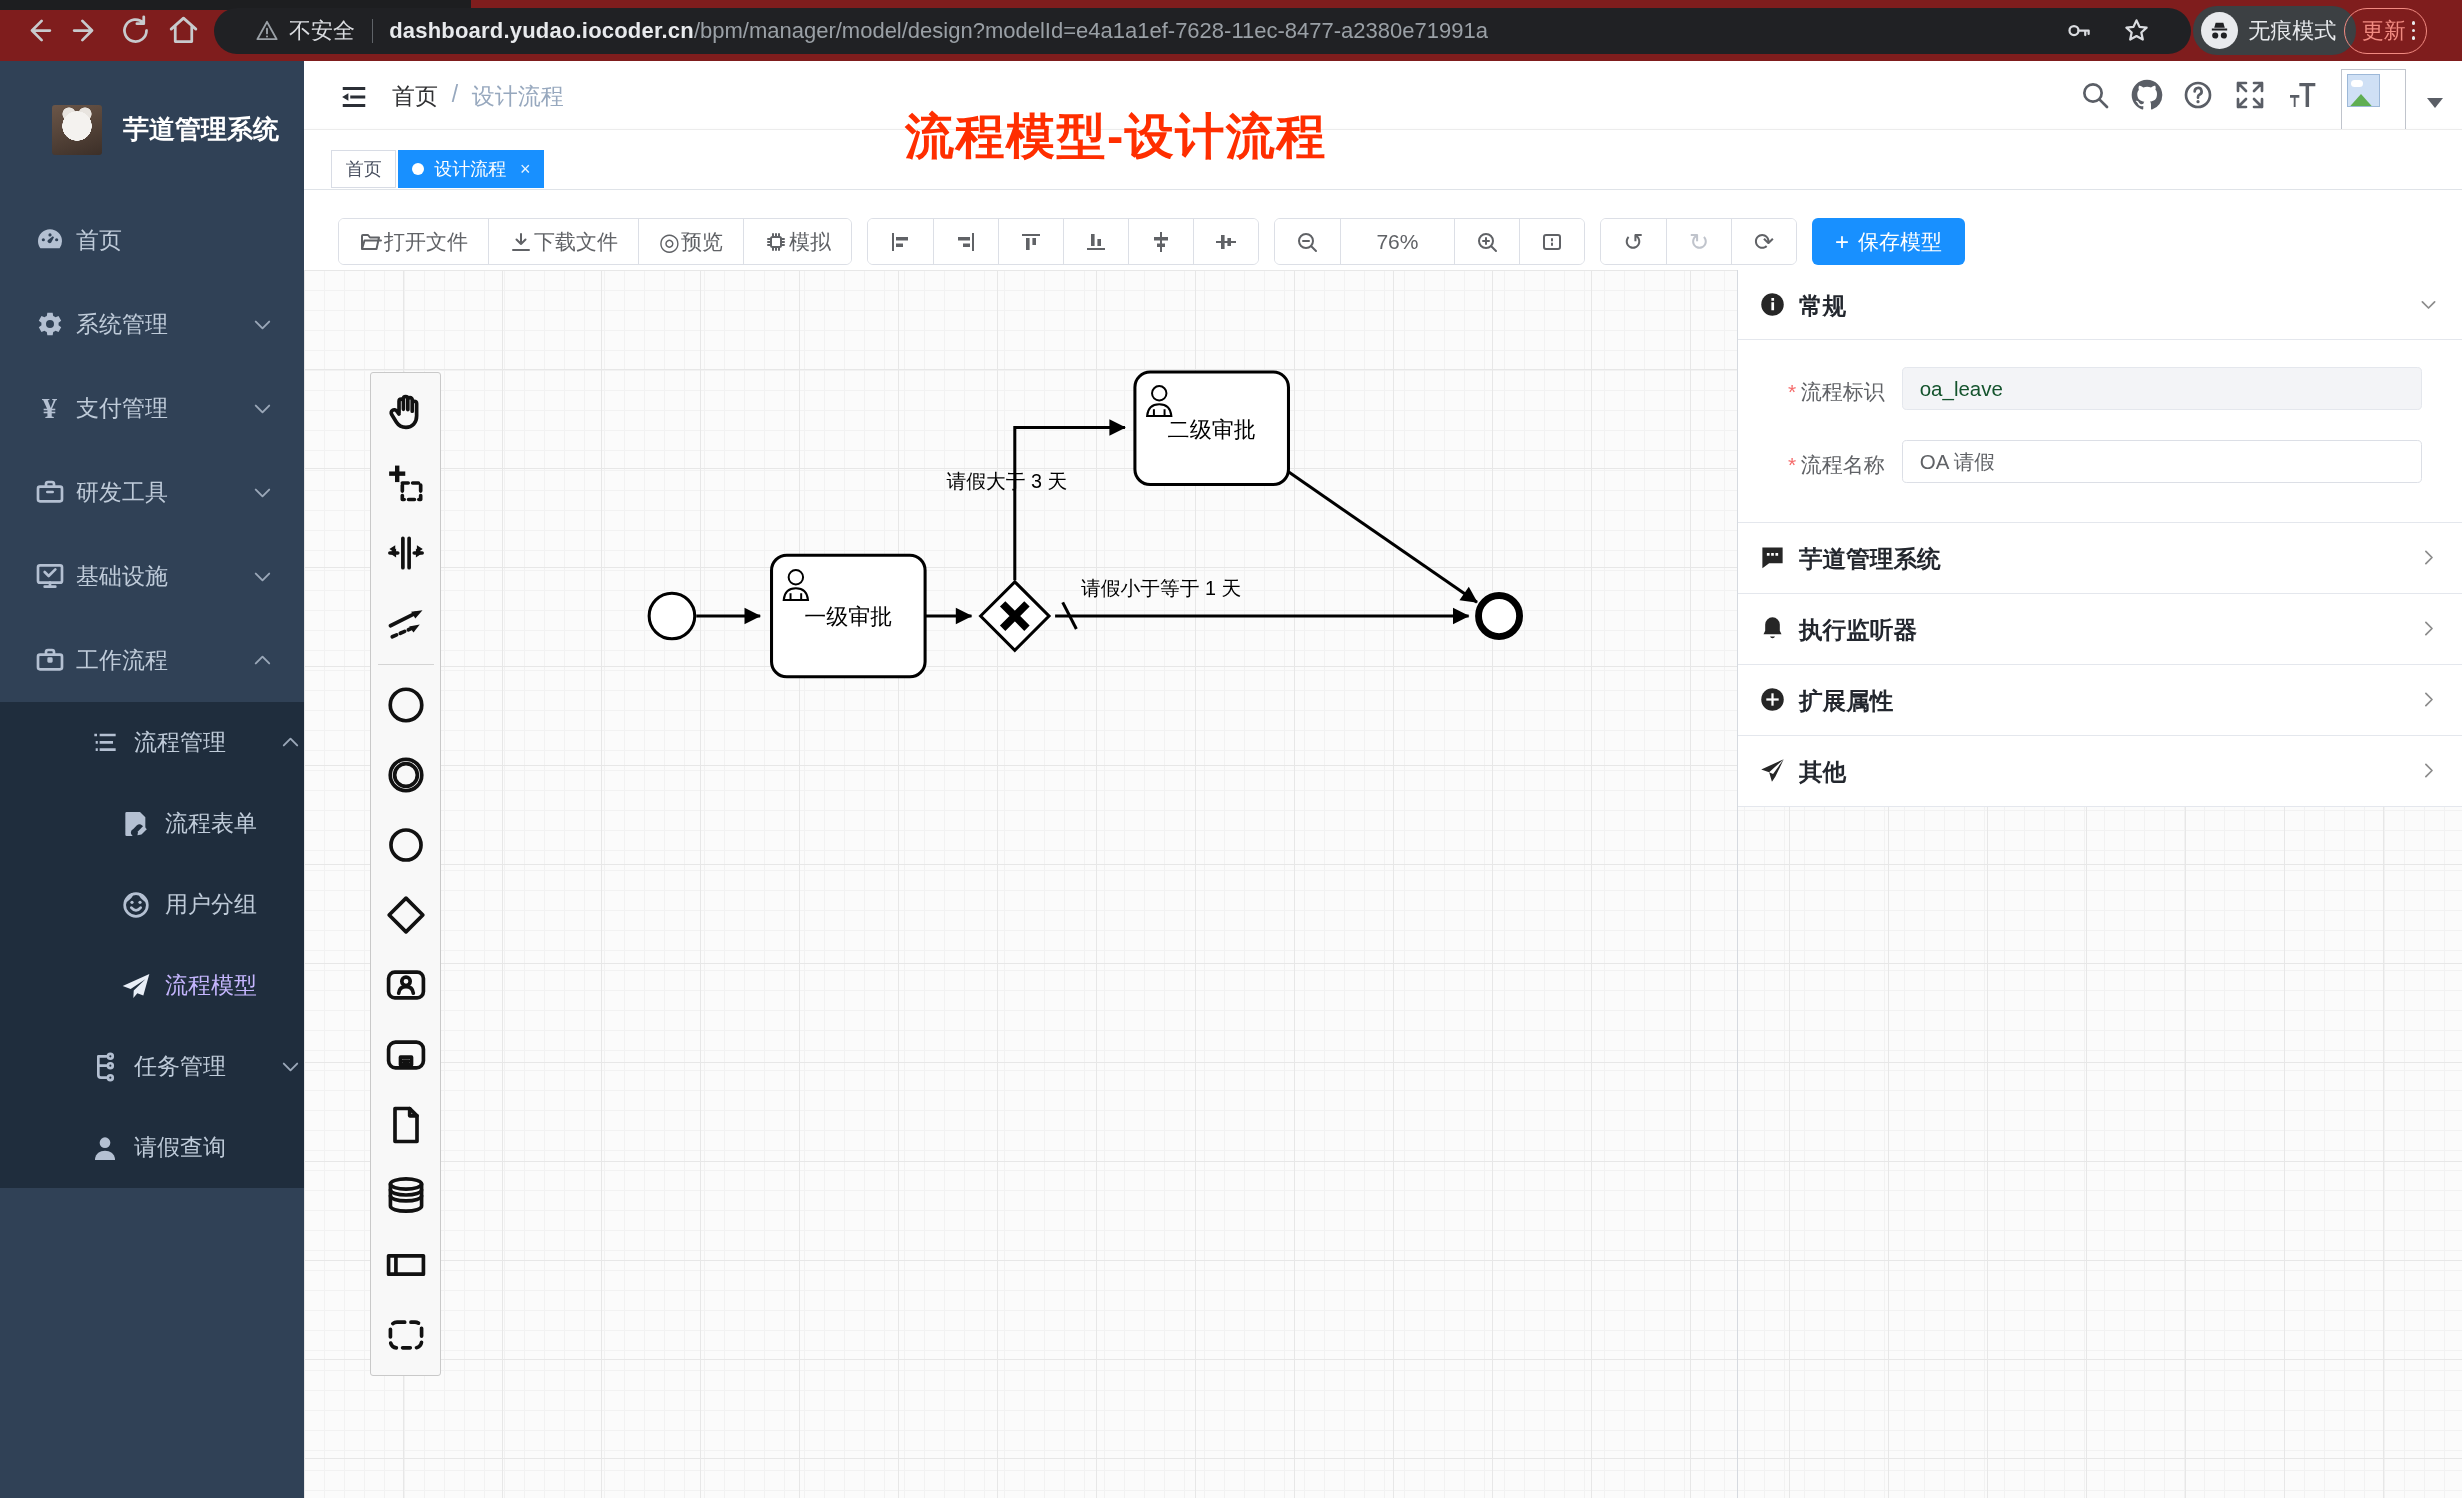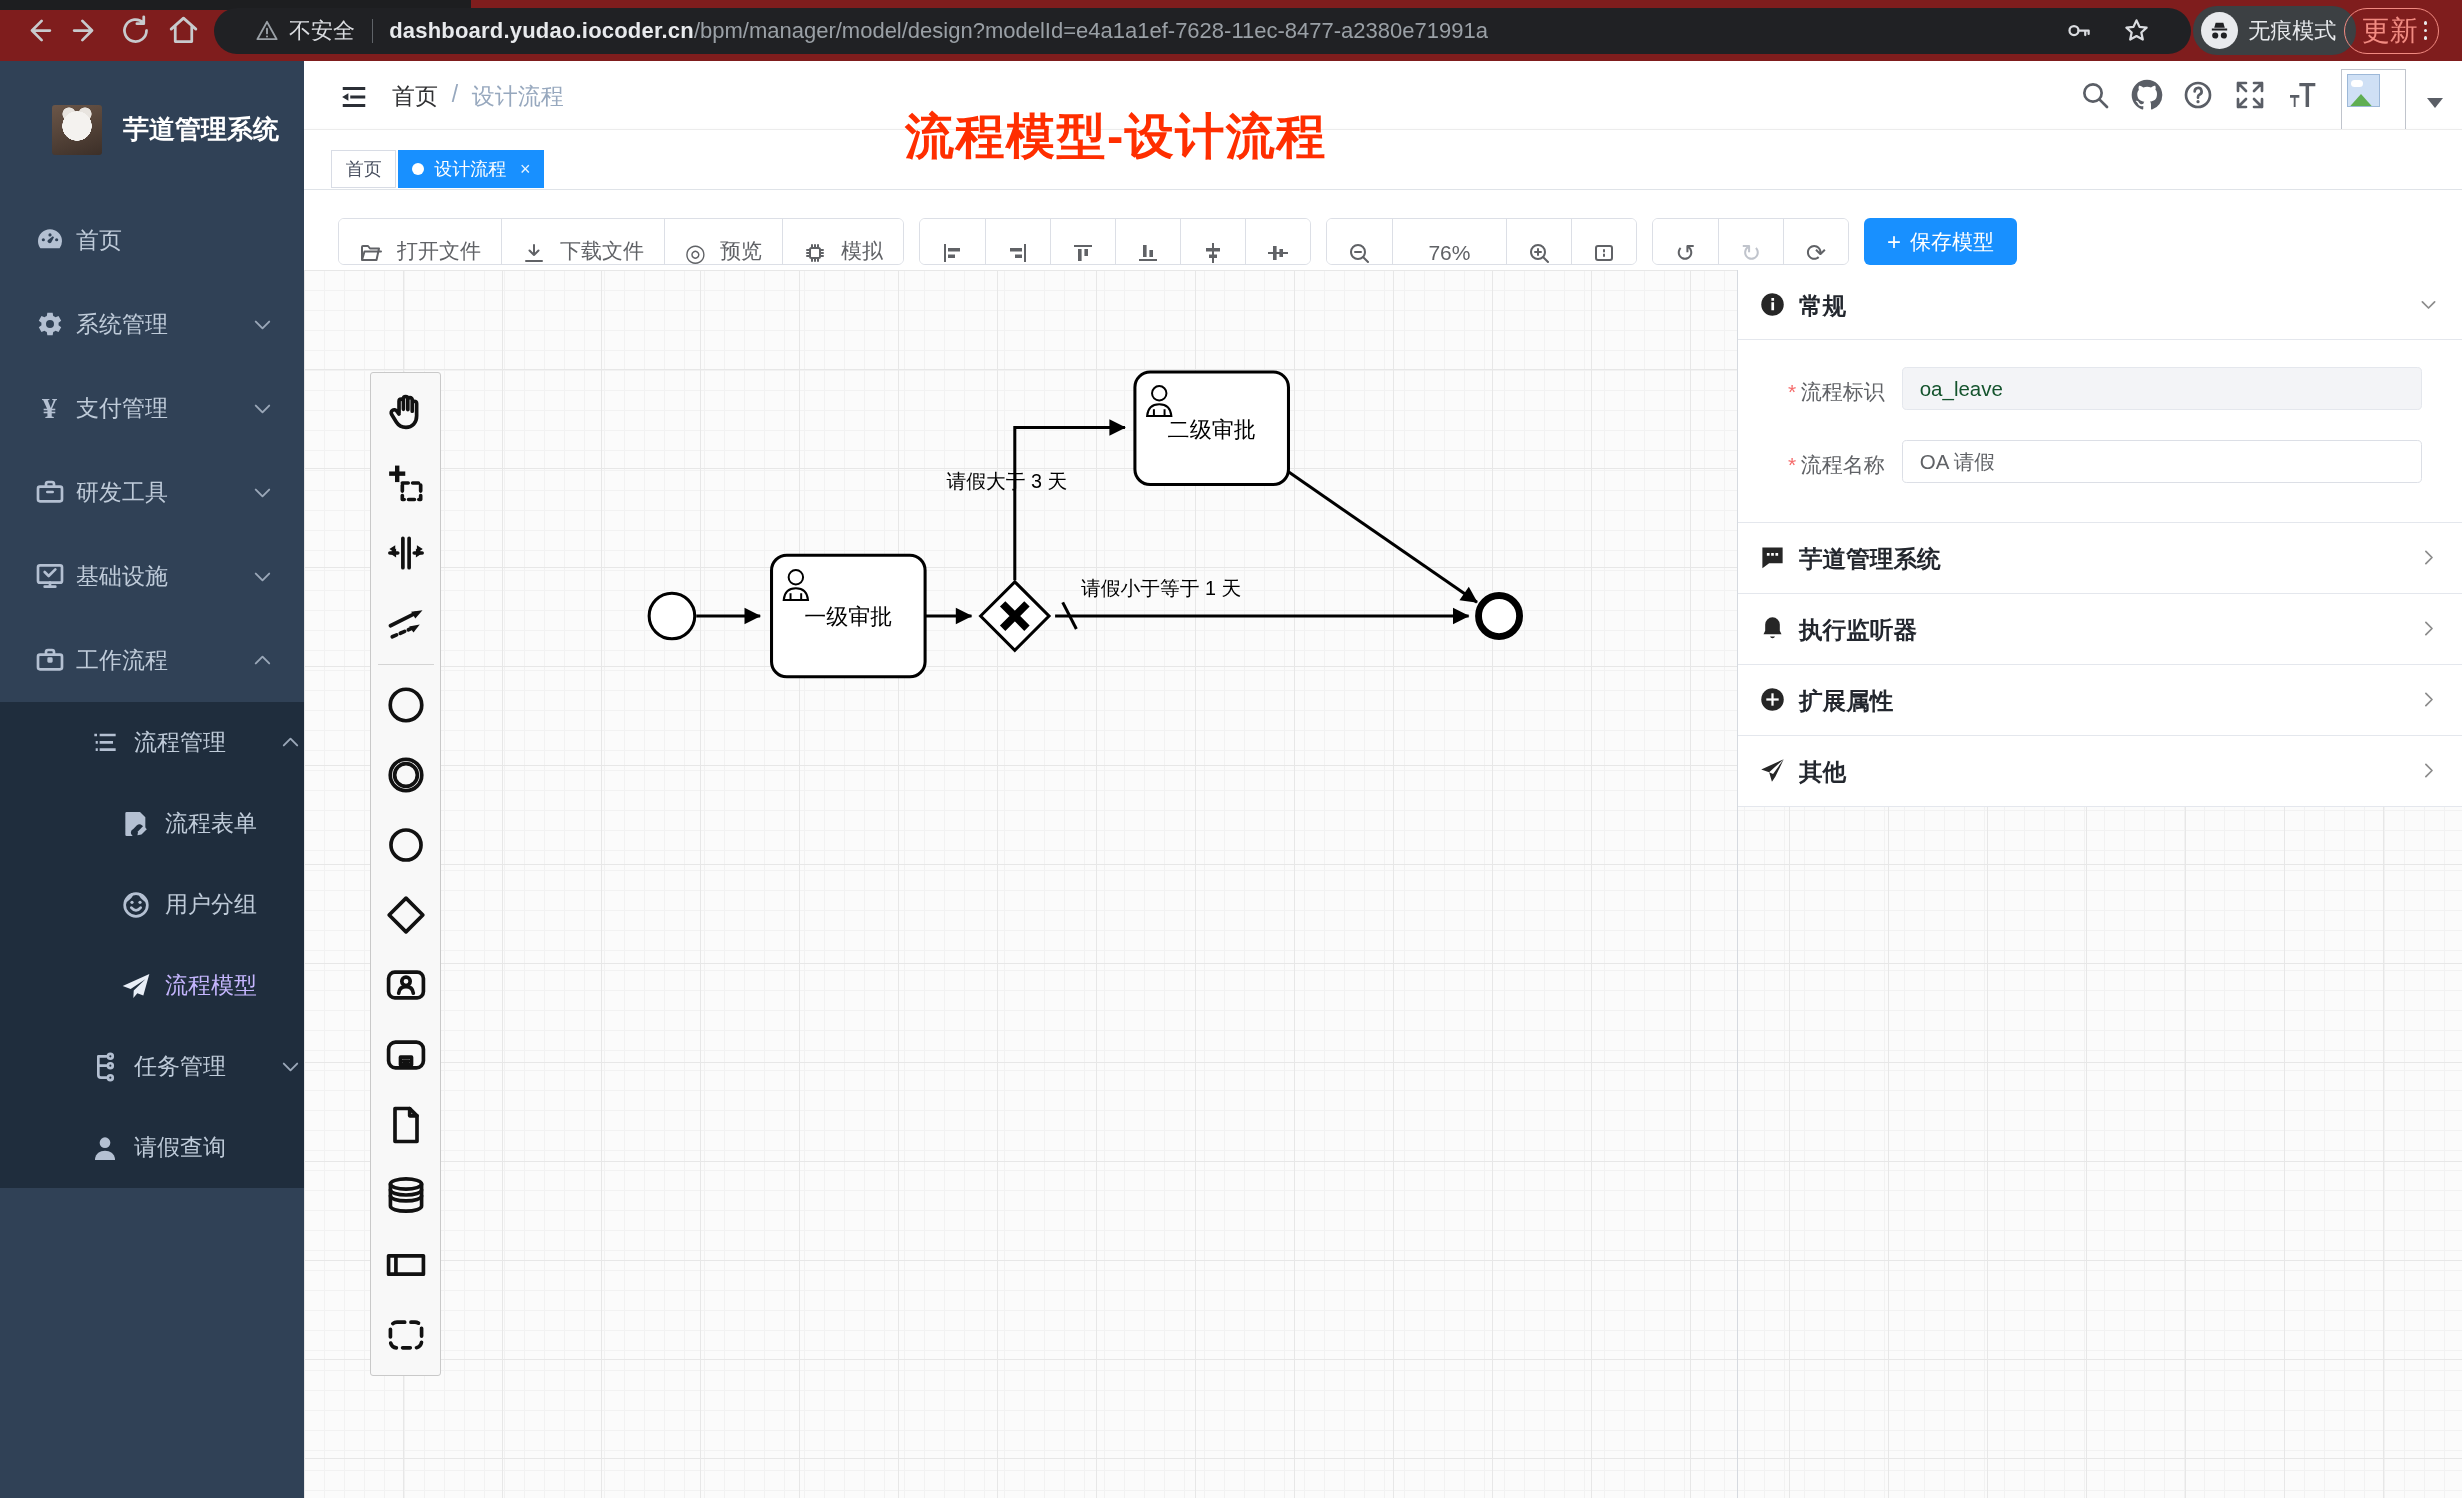--- a/index.html
+++ b/index.html
@@ -18,21 +18,21 @@
   .sec-label { color:#dadce0; margin-left:9px; }
   .url-sep { width:0.8px; height:24px; background:#5f6368; margin:0 16.7px; }
   .url-host { color:#e8eaed; font-weight:700; letter-spacing:0.2px; }
   .url-path { color:#9aa0a6; }
   .key-ico,.star-ico { position:absolute; top:16.7px; width:27px; height:27px; color:#dadce0; }
   .incog { position:absolute; left:2193px; top:6px; height:49px; padding:0 20px 0 7.6px; background:#3c4043;
     border-radius:24px; display:flex; align-items:center; gap:10.6px; color:#e8eaed; font-size:22px; }
   .incog-circle { width:37px; height:37px; border-radius:50%; background:#e8eaed; display:flex; align-items:center; justify-content:center; color:#202124; }
   .incog-circle svg { width:23px; height:23px; }
   .update-btn { position:absolute; left:2344px; top:7.6px; height:46px; padding:0 10.6px 0 16.7px; border:1.5px solid #f28b82;
-    border-radius:23px; display:flex; align-items:center; gap:6px; color:#f28b82; font-size:28px; background:transparent; }
+    border-radius:23px; display:flex; align-items:center; gap:6px; color:#f28b82; font-size:22px; background:transparent; }
   .dots3 { display:flex; flex-direction:column; gap:3.8px; }
   .dots3 i { width:3.8px; height:3.8px; border-radius:50%; background:#e8eaed; }
 
   
   .sidebar { position:absolute; top:61px; left:0; width:304px; height:1437px; background:#304156; color:#bfcbd9;font-family:Liberation Serif, serif; }
   .side-logo { display:flex; align-items:center; height:137px; padding-left:52px; gap:21px; }
   .logo-img { width:50px; height:50px; border-radius:3px; background:
       radial-gradient(circle at 50% 42%, #f4f2ef 0 38%, transparent 39%),
       radial-gradient(circle at 34% 18%, #e8e4df 0 12%, transparent 13%),
       radial-gradient(circle at 66% 18%, #e8e4df 0 12%, transparent 13%),
@@ -74,21 +74,21 @@
   .tab .dot { width:12px; height:12px; border-radius:50%; background:#fff; }
   .tab .close { font-size:18px; opacity:.9; padding-left:3px; }
 
   .overlay-title { position:absolute; left:601px; top:43px; z-index:50; font-size:49px; font-weight:700; color:#ff2e00; letter-spacing:1.5px; white-space:nowrap; }
 
   .content { position:relative; height:1308px; background:#fff; }
 
   
   .toolbar { position:absolute; top:28px; left:34px; height:47px; display:flex; gap:15px; z-index:20; }
   .btn-group { display:flex; border:0.8px solid #dcdfe6; border-radius:6px; background:#fff; overflow:hidden; }
-  .tb-btn { display:flex; align-items:flex-end; justify-content:center; gap:14px; height:46px; padding:0 20px;
+  .tb-btn { display:flex; align-items:center; justify-content:center; gap:1px; height:46px; padding:0 20px;
     font-size:21px; color:#606266; background:#fff; border:none; border-left:0.8px solid #dcdfe6; cursor:pointer; white-space:nowrap; }
   .tb-btn:first-child { border-left:none; }
   .tb-btn.icon-only { width:65px; padding:0; }
   .tb-btn svg { width:24px; height:24px; }
   .tb-btn .glyph { font-size:24px; line-height:1; font-family:"DejaVu Sans",sans-serif; }
   .tb-btn.disabled { color:#c0c4cc; }
   .save-btn { display:flex; align-items:center; gap:9px; height:47px; padding:0 23px; background:#1890ff; color:#fff;
     font-size:21px; border:none; border-radius:6px; cursor:pointer; }
   .save-btn .plus { font-size:24px; font-weight:400; }
 

